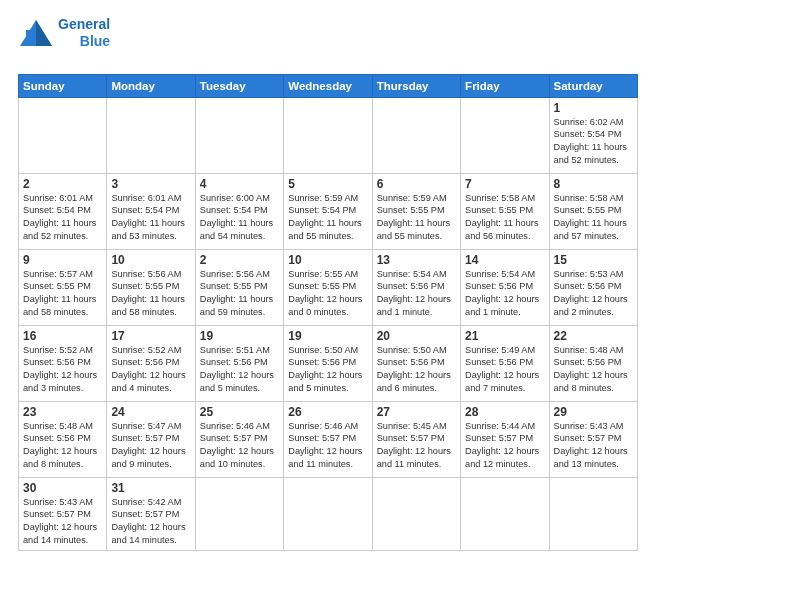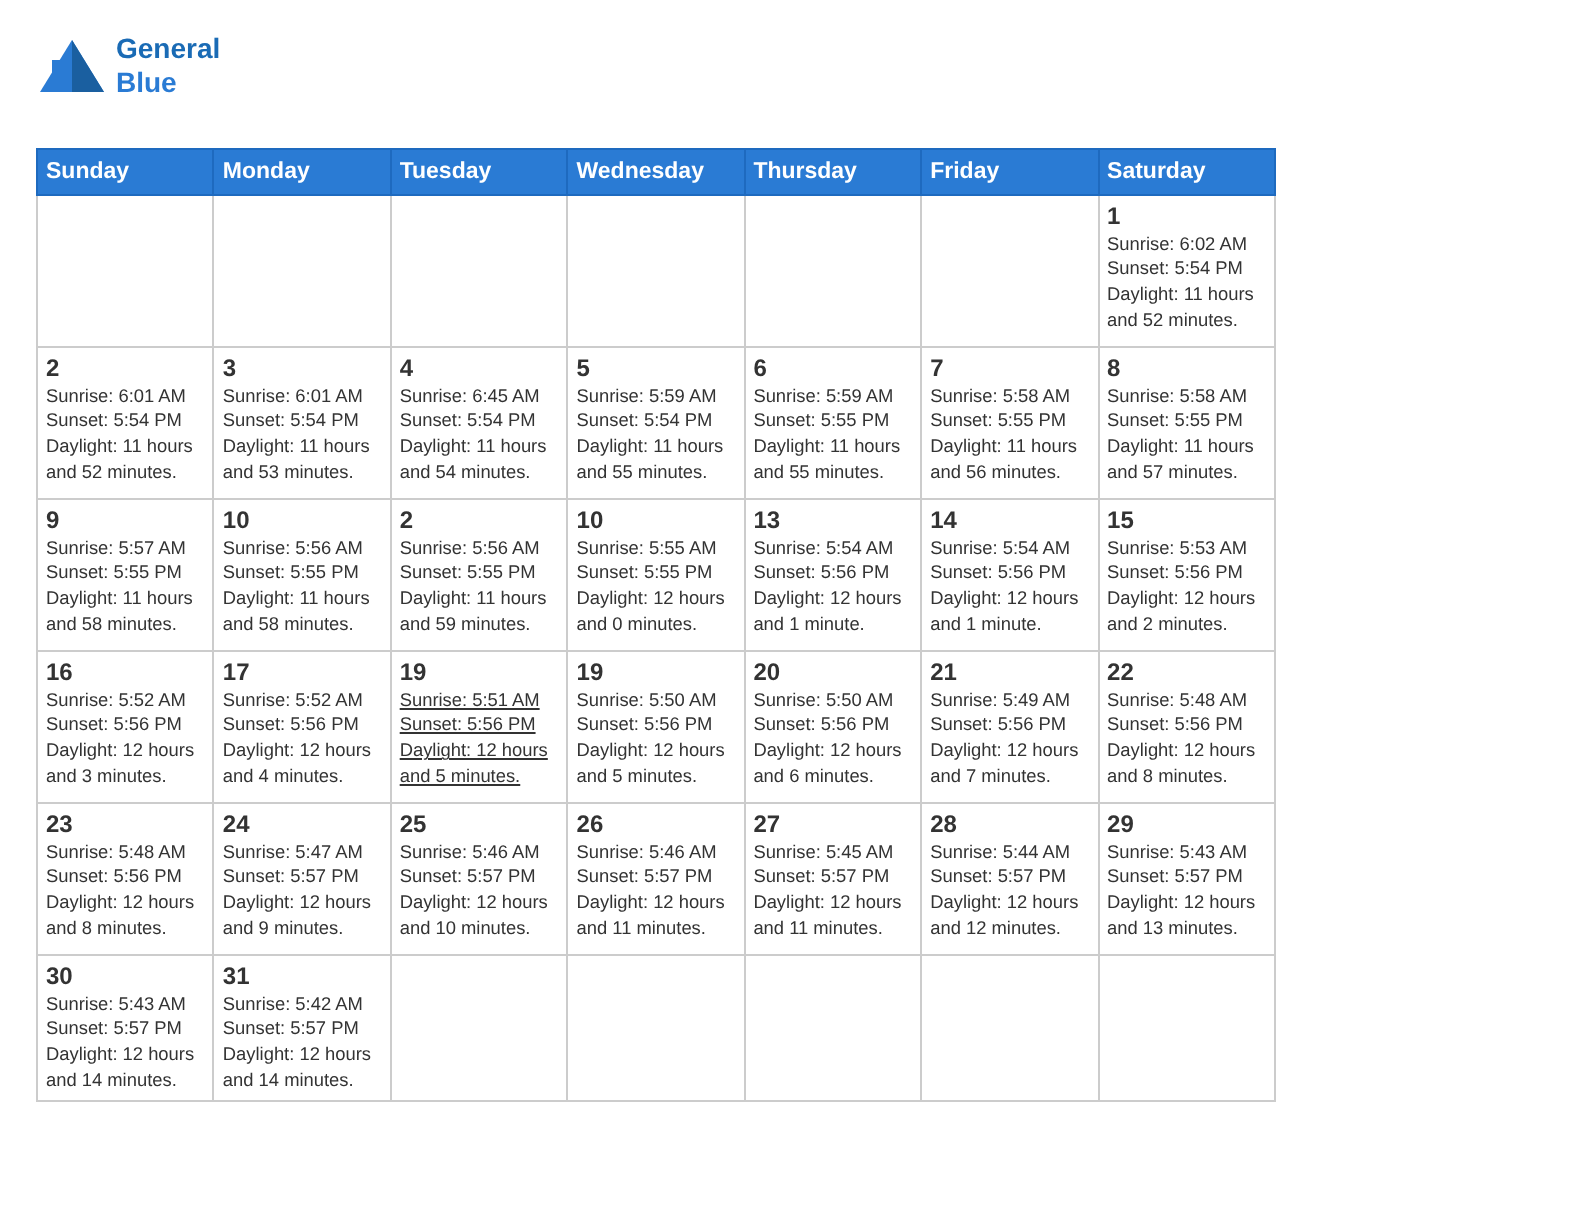--- a/index.html
+++ b/index.html
@@ -93,21 +93,21 @@
     <div class="logo">
       <svg class="logo-icon" viewBox="0 0 36 30">
         <polygon points="18,2 34,28 2,28" fill="#2a7bd4"></polygon>
         <polygon points="18,2 34,28 18,28" fill="#1a5fa0"></polygon>
         <rect x="8" y="12" width="10" height="16" fill="#2a7bd4"></rect>
       </svg>
       <div>
         <div style="font-size:14px;font-weight:bold;color:#333;line-height:1.2;">
           <span style="color:#1a6bb5;">General</span>
         </div>
-        <div style="font-size:14px;font-weight:bold;color:#2a7bd4;line-height:1.2;">Blue</div>
+        <div style="font-size:14px;font-weight:bold;color:#2a7bd4;line-height:1.2;text-align:right;">Blue</div>
       </div>
     </div>
     <div class="title-block">
       <div class="month-title"></div>
       <div class="subtitle"></div>
     </div>
   </div>
 
   <table class="calendar">
     <thead>
@@ -147,21 +147,21 @@
           </td>
           <td>
             <span class="day-num">3</span>
             <div class="day-info" style="white-space: pre-line;">Sunrise: 6:01 AM
 Sunset: 5:54 PM
 Daylight: 11 hours
 and 53 minutes.</div>
           </td>
           <td>
             <span class="day-num">4</span>
-            <div class="day-info" style="white-space: pre-line;">Sunrise: 6:45 AM
+            <div class="day-info" style="white-space: pre-line;">Sunrise: 6:00 AM
 Sunset: 5:54 PM
 Daylight: 11 hours
 and 54 minutes.</div>
           </td>
           <td>
             <span class="day-num">5</span>
             <div class="day-info" style="white-space: pre-line;">Sunrise: 5:59 AM
 Sunset: 5:54 PM
 Daylight: 11 hours
 and 55 minutes.</div>
@@ -249,21 +249,21 @@
           </td>
           <td>
             <span class="day-num">17</span>
             <div class="day-info" style="white-space: pre-line;">Sunrise: 5:52 AM
 Sunset: 5:56 PM
 Daylight: 12 hours
 and 4 minutes.</div>
           </td>
           <td>
             <span class="day-num">19</span>
-            <div class="day-info" style="white-space: pre-line; text-decoration: underline;">Sunrise: 5:51 AM
+            <div class="day-info" style="white-space: pre-line;">Sunrise: 5:51 AM
 Sunset: 5:56 PM
 Daylight: 12 hours
 and 5 minutes.</div>
           </td>
           <td>
             <span class="day-num">19</span>
             <div class="day-info" style="white-space: pre-line;">Sunrise: 5:50 AM
 Sunset: 5:56 PM
 Daylight: 12 hours
 and 5 minutes.</div>

